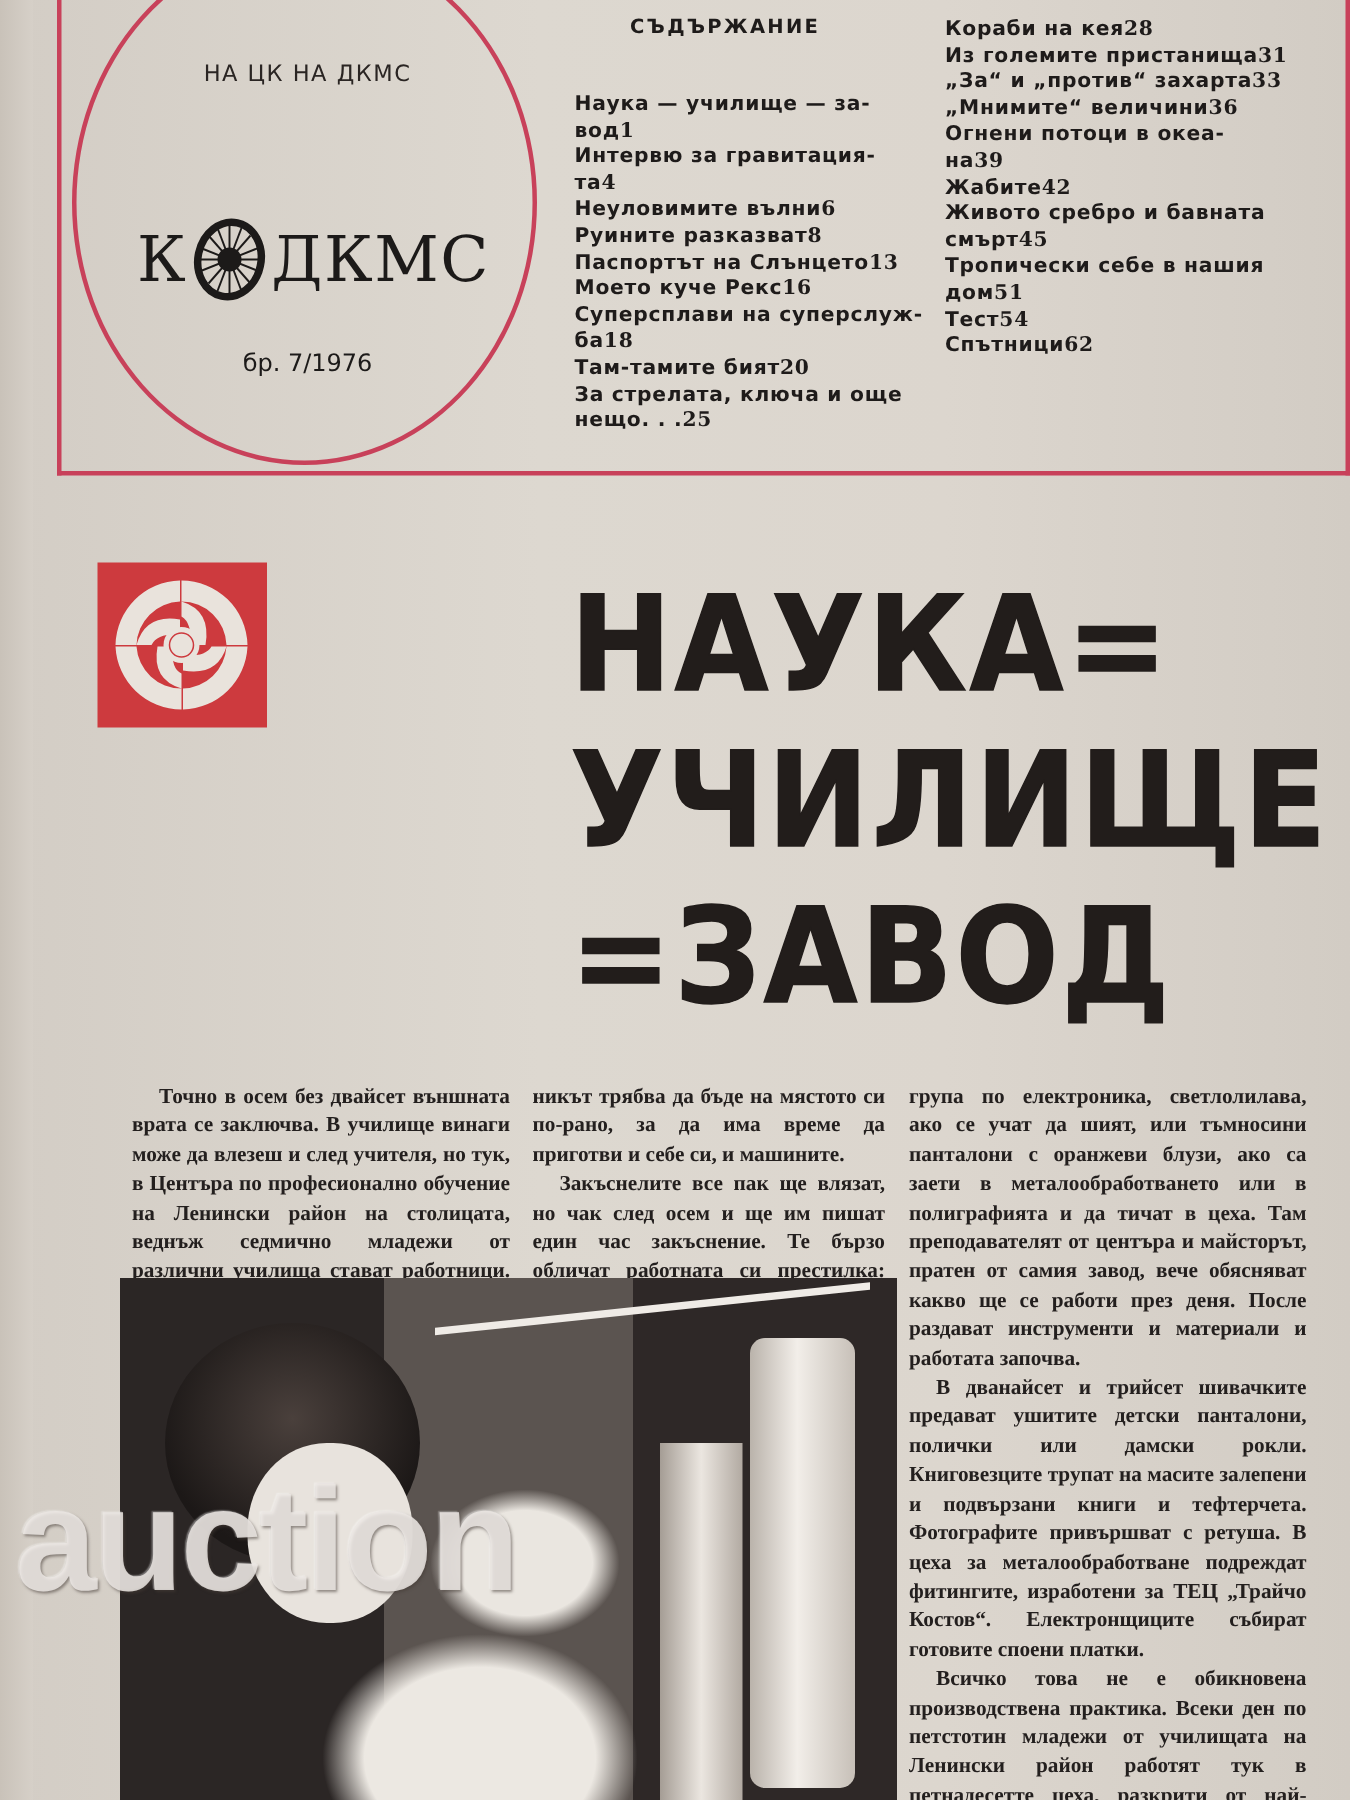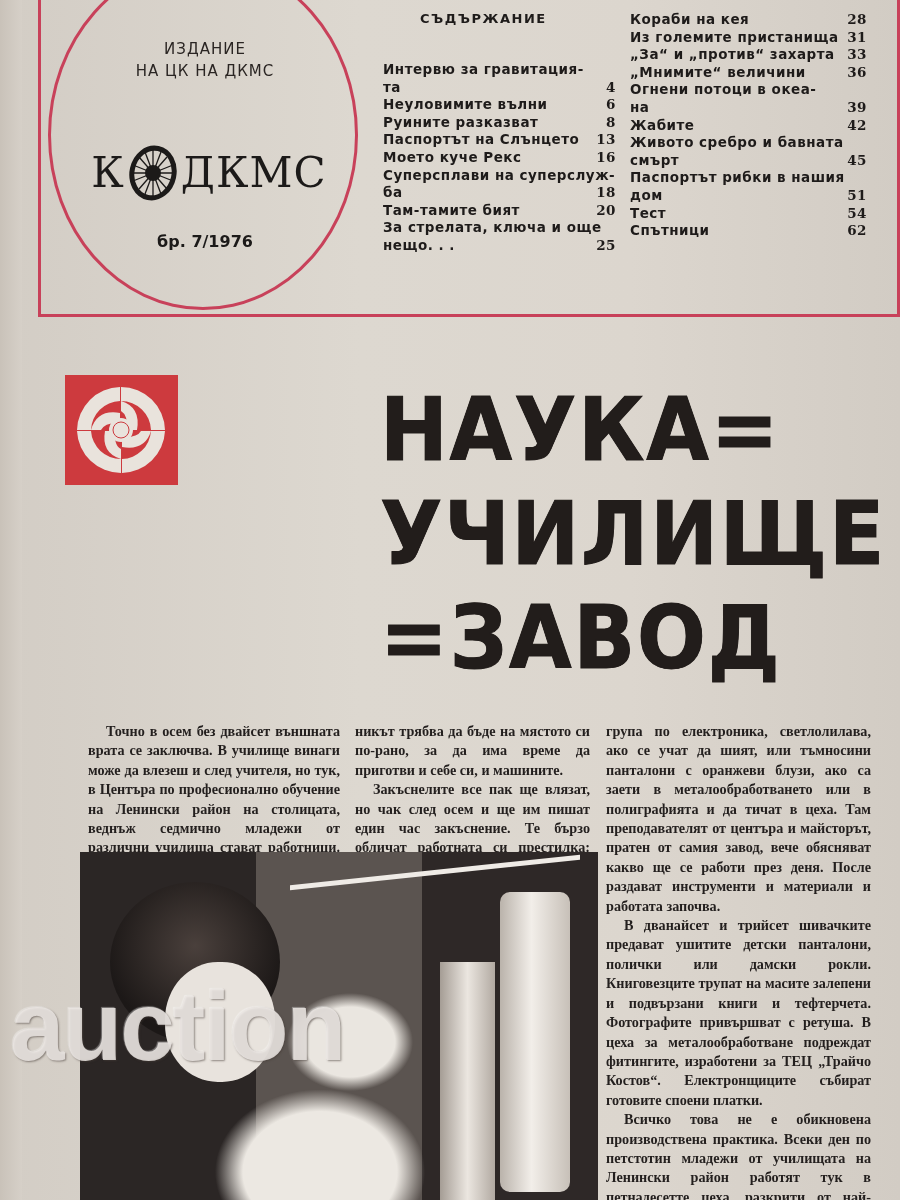--- a/index.html
+++ b/index.html
@@ -38,33 +38,33 @@
     position: absolute; top: 144px; left: 14px; width: 270px; height: 56px;
     display: flex; align-items: center; justify-content: center;
     font-family: "DejaVu Serif", serif; font-size: 42px; letter-spacing: 1px; color: #1c1a19;
   }
   .logo .star {
     width: 52px; height: 58px; margin: 0 2px;
     display: inline-block; position: relative;
   }
   .issue {
     position: absolute; top: 232px; left: 0; width: 100%;
-    font-weight: bold; font-size: 16px; color: #1c1a19;
+    font-weight: normal; font-size: 16px; color: #1c1a19;
   }
 
   
   .toc-title {
     position: absolute; left: 420px; top: 11px;
     font-weight: bold; font-size: 13px; letter-spacing: 1.5px;
   }
   .toc-col { position: absolute; font-size: 13.5px; font-weight: bold; letter-spacing: 0.5px; }
   .toc-col.left { left: 383px; top: 61px; width: 233px; }
   .toc-col.right { left: 630px; top: 11px; width: 237px; }
   .toc-item { line-height: 17.6px; }
-  .toc-line { display: flex; justify-content: space-between; }
+  .toc-line { display: flex; justify-content: flex-start; }
   .toc-line .pg { font-family: "DejaVu Serif", serif; }
 
   
   .section-logo {
     position: absolute; left: 65px; top: 375px; width: 113px; height: 110px;
     background: #cd3a3e;
   }
 
   
   .headline {
@@ -137,21 +137,20 @@
 <body>
 
 <div class="page-edge"></div>
 
 <div class="frame"></div>
 <div class="frame-right"></div>
 <div class="circle"></div>
 
 <div class="masthead">
   <div class="publisher">
-    <div>ИЗДАНИЕ</div>
     <div>НА ЦК НА ДКМС</div>
   </div>
   <div class="logo">
     <span>К</span>
     <span class="star">
       <svg width="52" height="58" viewBox="0 0 52 58">
         <ellipse cx="26" cy="30" rx="21" ry="25" fill="none" stroke="#1c1a19" stroke-width="5" transform="rotate(12 26 30)"></ellipse>
         <g stroke="#1c1a19" stroke-width="1.3">
           <line x1="26" y1="6" x2="26" y2="54"></line>
           <line x1="4" y1="30" x2="48" y2="30"></line>
@@ -166,20 +165,27 @@
       </svg>
     </span>
     <span>ДКМС</span>
   </div>
   <div class="issue">бр. 7/1976</div>
 </div>
 
 <div class="toc-title">СЪДЪРЖАНИЕ</div>
 <div class="toc-col left" id="toc-left">
     <div class="toc-item">
+      <div>Наука — училище — за-</div>
+      <div class="toc-line">
+        <span>вод</span>
+        <span class="pg">1</span>
+      </div>
+    </div>
+    <div class="toc-item">
       <div>Интервю за гравитация-</div>
       <div class="toc-line">
         <span>та</span>
         <span class="pg">4</span>
       </div>
     </div>
     <div class="toc-item">
       <div class="toc-line">
         <span>Неуловимите вълни</span>
         <span class="pg">6</span>
@@ -263,21 +269,21 @@
       </div>
     </div>
     <div class="toc-item">
       <div>Живото сребро и бавната</div>
       <div class="toc-line">
         <span>смърт</span>
         <span class="pg">45</span>
       </div>
     </div>
     <div class="toc-item">
-      <div>Паспортът рибки в нашия</div>
+      <div>Тропически себе в нашия</div>
       <div class="toc-line">
         <span>дом</span>
         <span class="pg">51</span>
       </div>
     </div>
     <div class="toc-item">
       <div class="toc-line">
         <span>Тест</span>
         <span class="pg">54</span>
       </div>

